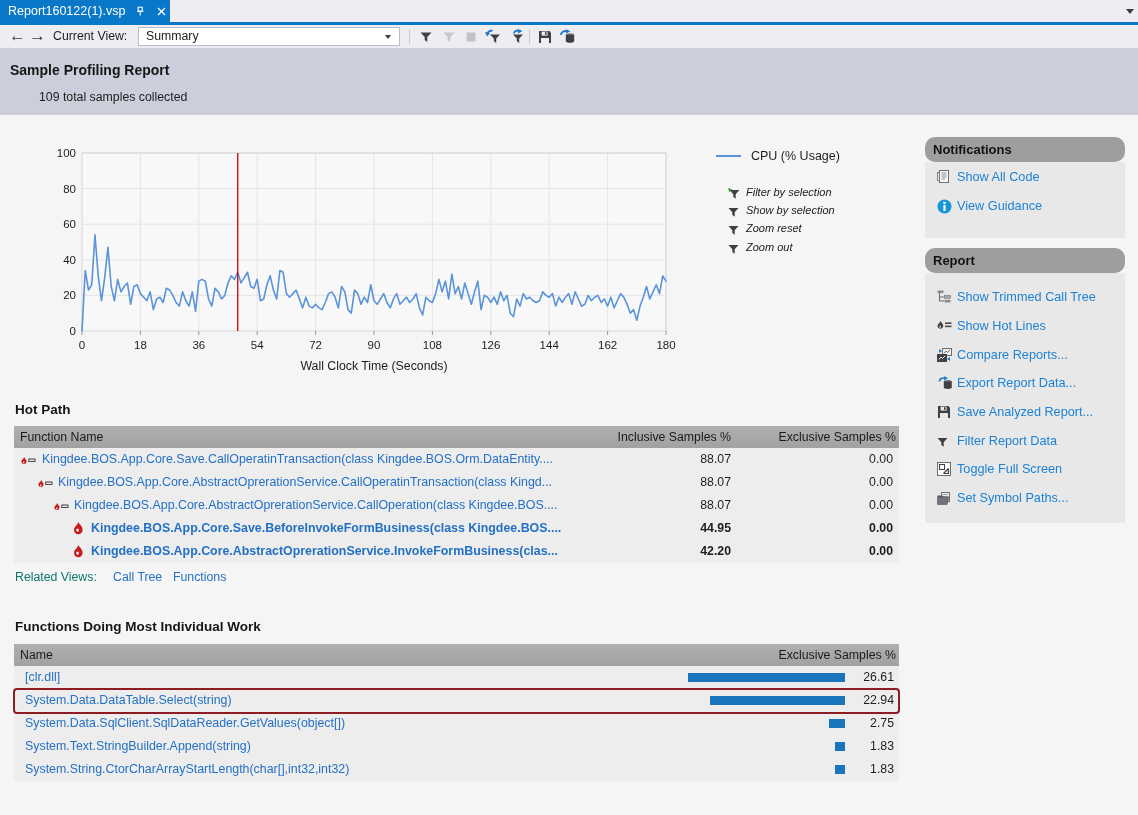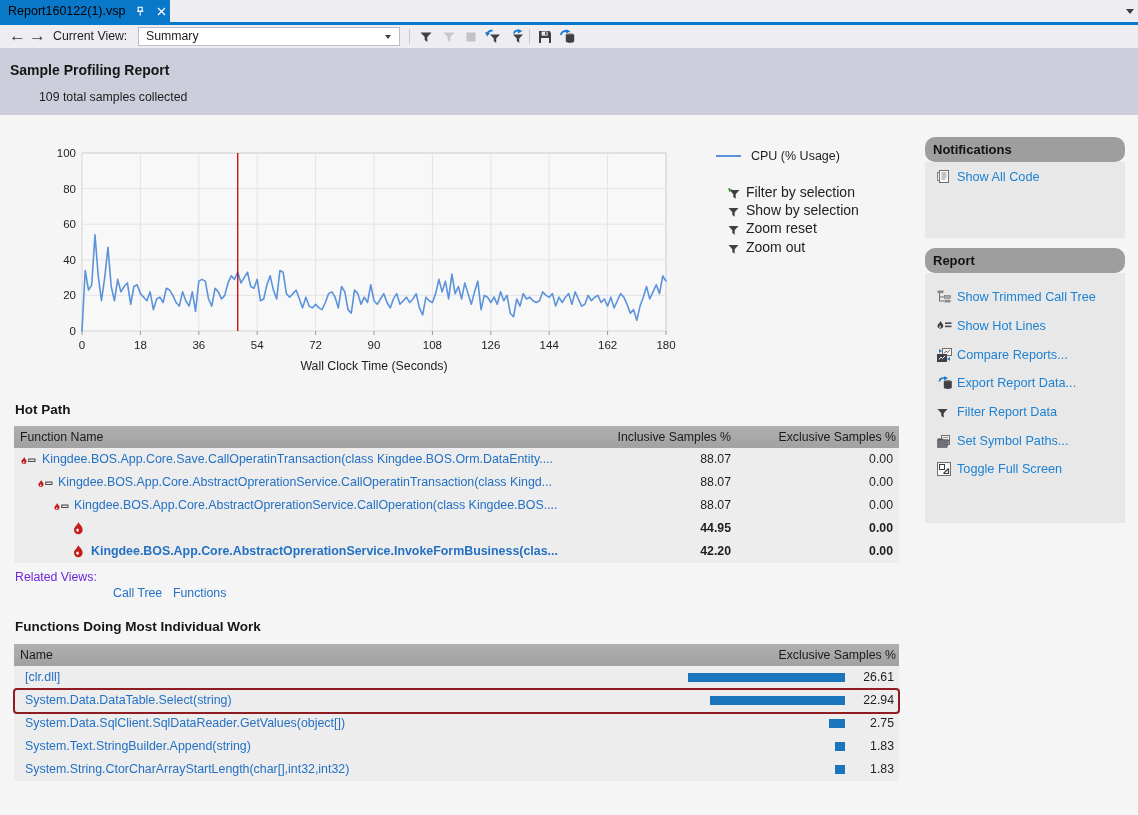--- a/index.html
+++ b/index.html
@@ -3,21 +3,21 @@
 <meta charset="utf-8">
 <style>
   * { margin:0; padding:0; box-sizing:border-box; }
   html,body { width:1138px; height:815px; overflow:hidden; background:#f5f5f5;
     font-family:"Liberation Sans", sans-serif; color:#1e1e1e; }
   .abs { position:absolute; }
   #screen { position:relative; width:1138px; height:815px; background:#f5f5f5; }
 
   
   #tabstrip { left:0; top:0; width:1138px; height:22px; background:#eeeef2; }
-  #doc-tab { left:0; top:0; width:170px; height:22px; background:#0a78c8; color:#000000;
+  #doc-tab { left:0; top:0; width:170px; height:22px; background:#0a78c8; color:#ffffff;
     display:flex; align-items:center; }
   #doc-tab .title { font-size:12.5px; padding-left:8px; white-space:nowrap; }
   #doc-tab .ticon { margin-left:10px; width:11px; height:12px; display:flex; align-items:center; justify-content:center; }
   #well-arrow { right:4px; top:9px; width:0; height:0; border-left:4px solid transparent;
     border-right:4px solid transparent; border-top:5px solid #3e3e42; }
   #blue-line { left:0; top:22px; width:1138px; height:3px; background:#0a78c8; }
 
   
   #toolbar { left:0; top:25px; width:1138px; height:23px; background:#eeeef2; }
   #toolbar .navarrow { top:0; height:23px; line-height:21px; font-size:17px; color:#3b3b3f; cursor:pointer; }
@@ -37,21 +37,21 @@
   #report-subtitle { left:10px; top:42px; font-size:12.3px; color:#1e1e1e;margin-left:29px; }
 
   
   #chart-svg { left:40px; top:140px; }
   #legend { left:716px; top:148px; height:16px; display:flex; align-items:center; }
   #legend .swatch { width:25px; height:2px; background:#5b93db; }
   #legend .lab { margin-left:10px; font-size:12.5px; color:#1e1e1e; white-space:nowrap; }
   #chart-actions { left:728px; top:183px; }
   .chart-action { height:18.2px; display:flex; align-items:center; cursor:default; }
   .chart-action .ic { width:12px; height:12px; position:relative; }
-  .chart-action .lab { margin-left:6px; font-size:14px; color:#212121; white-space:nowrap; }
+  .chart-action .lab { margin-left:6px; font-size:11px; color:#212121; white-space:nowrap;font-style:italic; }
 
   
   .section-title { font-size:13.5px; font-weight:bold; color:#161616; }
   #hotpath-title { left:15px; top:402px;text-align:right; }
   #functions-title { left:15px; top:619px; }
   .vs-table { left:14px; width:885px; }
   #hotpath-table { top:426px; }
   #functions-table { top:644px; }
   .tbl-header { position:relative; height:22px; background:linear-gradient(#b0b0b0,#a1a1a1); }
   .tbl-header span { position:absolute; top:0; height:22px; line-height:22px; font-size:12.3px; color:#1b1b1b; white-space:nowrap; }
@@ -59,22 +59,22 @@
   .row-link { position:absolute; top:0; height:23px; line-height:23px; font-size:12.4px;
     color:#2471c4; white-space:nowrap; text-decoration:none; cursor:pointer; }
   .row-val { position:absolute; top:0; height:23px; line-height:23px; font-size:12.3px;
     color:#1e1e1e; text-align:right; width:110px; }
   .row-icon { position:absolute; top:5px; }
   .fn-bar { position:absolute; top:7px; height:9px; background:#1b75bc; }
   .hl-border { position:absolute; left:-1px; right:-1px; top:-1px; bottom:-2px;
     border:2px solid #8e1c21; border-radius:4px; pointer-events:none; z-index:3; }
   #related-views { left:15px; top:570px; height:17px; font-size:12.3px; }
   #related-views span { position:absolute; top:0; white-space:nowrap; }
-  #rv-label { left:0; color:#6d28d9; }
-  .rv-link { color:#2471c4; cursor:pointer;margin-top:16px; }
+  #rv-label { left:0; color:#0f766e; }
+  .rv-link { color:#2471c4; cursor:pointer; }
 
   
   #sidebar { left:925px; top:137px; width:200px; }
   .panel-header { position:relative; height:25px; background:#9e9e9e;border-radius:10px; }
   .panel-header span { position:absolute; left:8px; top:0; height:25px; line-height:25px;
     font-size:13px; font-weight:bold; color:#121212; }
   .panel-body { position:relative; background:#e8e8e8; }
   .side-item { position:relative; display:flex; align-items:center; cursor:pointer; }
   .side-item .ic { width:15px; height:14px; margin-left:12px; position:relative; flex:none; }
   .side-item .lab { margin-left:5px; font-size:12.7px; color:#1d82d2; white-space:nowrap; }
@@ -286,20 +286,21 @@
             </svg></span>
           <a class="row-link" style="left:60px;">Kingdee.BOS.App.Core.AbstractOprerationService.CallOperation(class Kingdee.BOS....</a>
           <span class="row-val" style="right:168px;">88.07</span>
           <span class="row-val" style="right:6px;">0.00</span>
         </div>
         <div class="tbl-row">
           <span class="row-icon" style="left:59px;top:5px"><svg width="11" height="14" viewBox="0 0 11 14">
               <path d="M5.3 0 C6.3 2.4 9.6 3.8 9.6 8 A4.3 4.3 0 0 1 1 8 C1 4.7 4.3 3.5 5.3 0 Z" fill="#c41e1e"></path>
               <path d="M5 6.2 C6 7.4 6.2 8.8 4.9 10 A2.1 2.1 0 0 1 3.2 7.6 C3.6 7 4.6 7 5 6.2 Z" fill="#fff"></path>
             </svg></span>
+          <a class="row-link" style="left:77px;font-weight:bold;">Kingdee.BOS.App.Core.Save.BeforeInvokeFormBusiness(class Kingdee.BOS....</a>
           <span class="row-val" style="right:168px;font-weight:bold;">44.95</span>
           <span class="row-val" style="right:6px;font-weight:bold;">0.00</span>
         </div>
         <div class="tbl-row">
           <span class="row-icon" style="left:59px;top:5px"><svg width="11" height="14" viewBox="0 0 11 14">
               <path d="M5.3 0 C6.3 2.4 9.6 3.8 9.6 8 A4.3 4.3 0 0 1 1 8 C1 4.7 4.3 3.5 5.3 0 Z" fill="#c41e1e"></path>
               <path d="M5 6.2 C6 7.4 6.2 8.8 4.9 10 A2.1 2.1 0 0 1 3.2 7.6 C3.6 7 4.6 7 5 6.2 Z" fill="#fff"></path>
             </svg></span>
           <a class="row-link" style="left:77px;font-weight:bold;">Kingdee.BOS.App.Core.AbstractOprerationService.InvokeFormBusiness(clas...</a>
           <span class="row-val" style="right:168px;font-weight:bold;">42.20</span>
@@ -356,20 +357,28 @@
         </div>
         <div class="panel-body" style="height:76px;padding-top:0">
           <div class="side-item" style="height:29px">
             <span class="ic"><svg width="14" height="14" viewBox="0 0 14 14">
                 <rect x="2.5" y="0.5" width="9" height="12" fill="#fafafa" stroke="#6e6e6e"></rect>
                 <path d="M4.5 3 h5 M4.5 5 h5 M4.5 7 h5 M4.5 9 h3.5" stroke="#8a8a8a" stroke-width="1"></path>
                 <rect x="0.5" y="2.5" width="2" height="8" fill="#e8e8e8" stroke="#6e6e6e" stroke-width="0.8"></rect>
               </svg></span>
             <span class="lab">Show All Code</span>
           </div>
+          <div class="side-item" style="height:29px">
+            <span class="ic"><svg width="15" height="15" viewBox="0 0 15 15">
+                <circle cx="7.5" cy="7.5" r="7" fill="#1596db"></circle>
+                <rect x="6.4" y="2.8" width="2.2" height="2.2" fill="#fff"></rect>
+                <rect x="6.4" y="6" width="2.2" height="6" fill="#fff"></rect>
+              </svg></span>
+            <span class="lab">View Guidance</span>
+          </div>
         </div>
       </div>
       <div class="abs" style="left: 0px; top: 111px; width: 200px;">
         <div class="panel-header">
           <span>Report</span>
         </div>
         <div class="panel-body" style="height:250px;padding-top:10px">
           <div class="side-item" style="height:28.7px">
             <span class="ic"><svg width="15" height="14" viewBox="0 0 15 14">
                 <path d="M2.5 3 V11 H7" fill="none" stroke="#6e6e6e"></path>
@@ -403,39 +412,48 @@
           <div class="side-item" style="height:28.7px">
             <span class="ic"><svg width="16" height="14" viewBox="0 0 16 14">
                 <path d="M2.5 5.5 C2.5 3 5 2 7 2" fill="none" stroke="#1e79c8" stroke-width="1.7"></path>
                 <path d="M7 0.2 L11.2 2.1 L7 4.4 Z" fill="#1e79c8"></path>
                 <ellipse cx="10.8" cy="5.6" rx="4" ry="1.7" fill="#6a6a70"></ellipse>
                 <path d="M6.8 5.6 v5.6 a4 1.7 0 0 0 8 0 V5.6 Z" fill="#3f3f46"></path>
               </svg></span>
             <span class="lab">Export Report Data...</span>
           </div>
           <div class="side-item" style="height:28.7px">
+            <span class="ic"><svg width="14" height="14" viewBox="0 0 14 14">
+                <path d="M1 1 h10.5 L13 3 V13 H1 Z" fill="#3f3f46"></path>
+                <rect x="3.6" y="1.6" width="6" height="4" fill="#e8e8e8"></rect>
+                <rect x="7" y="2.2" width="1.6" height="2.6" fill="#3f3f46"></rect>
+                <rect x="3" y="8" width="8" height="5" fill="#e8e8e8"></rect>
+              </svg></span>
+            <span class="lab">Save Analyzed Report...</span>
+          </div>
+          <div class="side-item" style="height:28.7px">
             <span class="ic"><svg width="11" height="11" viewBox="0 0 11 11">
                 <path d="M0.5 1 h10 L6.7 5.2 v4.6 L4.3 8 V5.2 Z" fill="#3f3f46"></path>
               </svg></span>
             <span class="lab">Filter Report Data</span>
+          </div>
+          <div class="side-item" style="height:28.7px">
+            <span class="ic"><svg width="14" height="14" viewBox="0 0 14 14">
+                <rect x="0.5" y="0.5" width="13" height="13" fill="#fafafa" stroke="#6e6e6e"></rect>
+                <rect x="2.5" y="2.5" width="5" height="5" fill="none" stroke="#3f3f46"></rect>
+                <path d="M6.5 11.5 L11.5 6.5 M11.5 6.5 v5 h-5" stroke="#3f3f46" fill="none" stroke-width="1.2"></path>
+              </svg></span>
+            <span class="lab">Toggle Full Screen</span>
           </div>
           <div class="side-item" style="height:28.7px">
             <span class="ic"><svg width="16" height="13" viewBox="0 0 16 13">
                 <rect x="4.5" y="0.5" width="8" height="9" fill="#f0f0f0" stroke="#6e6e6e"></rect>
                 <path d="M6 2.5 h5 M6 4.5 h5" stroke="#9a9a9a"></path>
                 <path d="M0.5 3.5 h5 l1 1.5 h-6 Z" fill="#55555c"></path>
                 <path d="M0.5 5 H12 L10 12.5 H0.5 Z" fill="#71717a" stroke="#55555c" stroke-width="0.6"></path>
               </svg></span>
             <span class="lab">Set Symbol Paths...</span>
           </div>
-          <div class="side-item" style="height:28.7px">
-            <span class="ic"><svg width="14" height="14" viewBox="0 0 14 14">
-                <rect x="0.5" y="0.5" width="13" height="13" fill="#fafafa" stroke="#6e6e6e"></rect>
-                <rect x="2.5" y="2.5" width="5" height="5" fill="none" stroke="#3f3f46"></rect>
-                <path d="M6.5 11.5 L11.5 6.5 M11.5 6.5 v5 h-5" stroke="#3f3f46" fill="none" stroke-width="1.2"></path>
-              </svg></span>
-            <span class="lab">Toggle Full Screen</span>
-          </div>
         </div>
       </div>
     </div>
 
 </div>
 
 </body></html>

